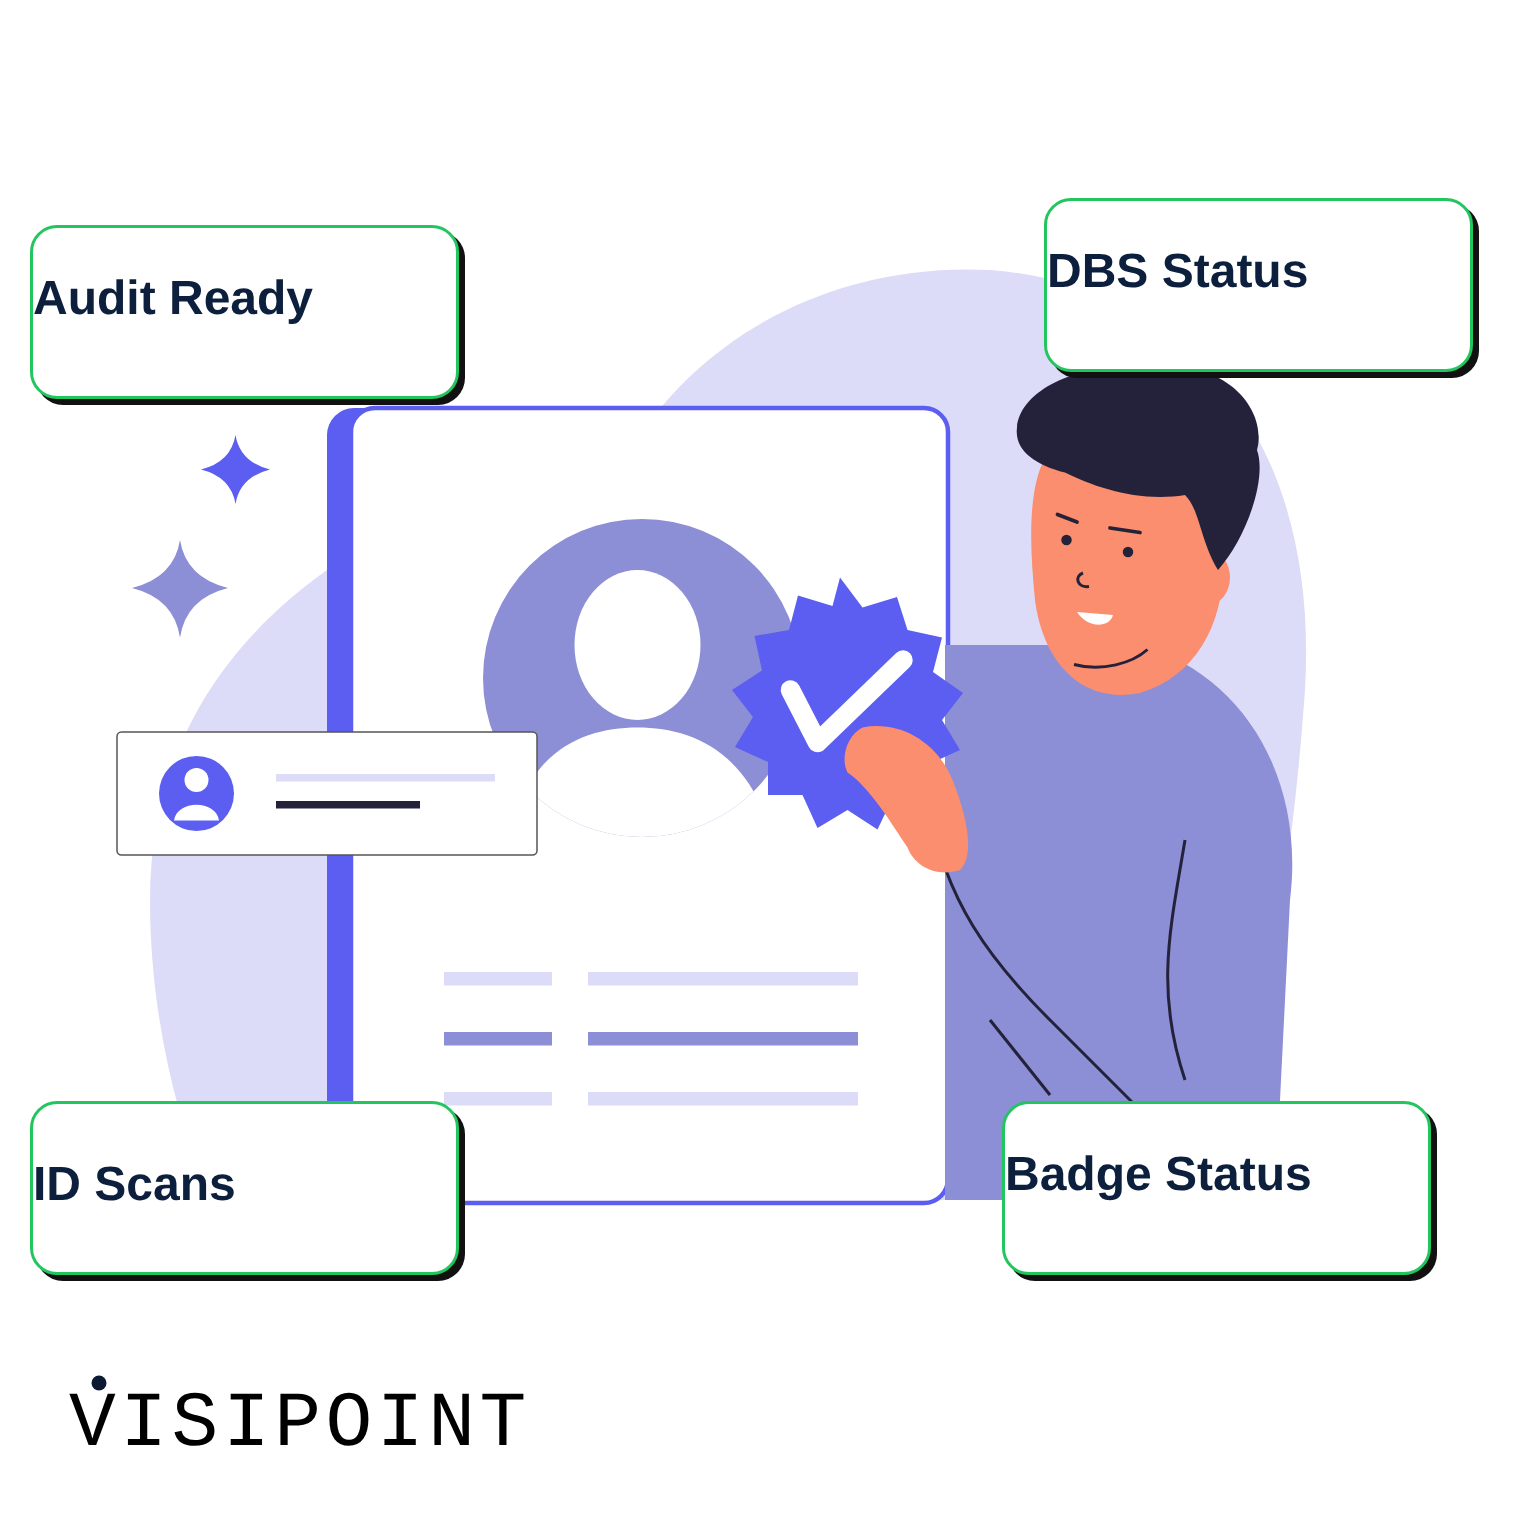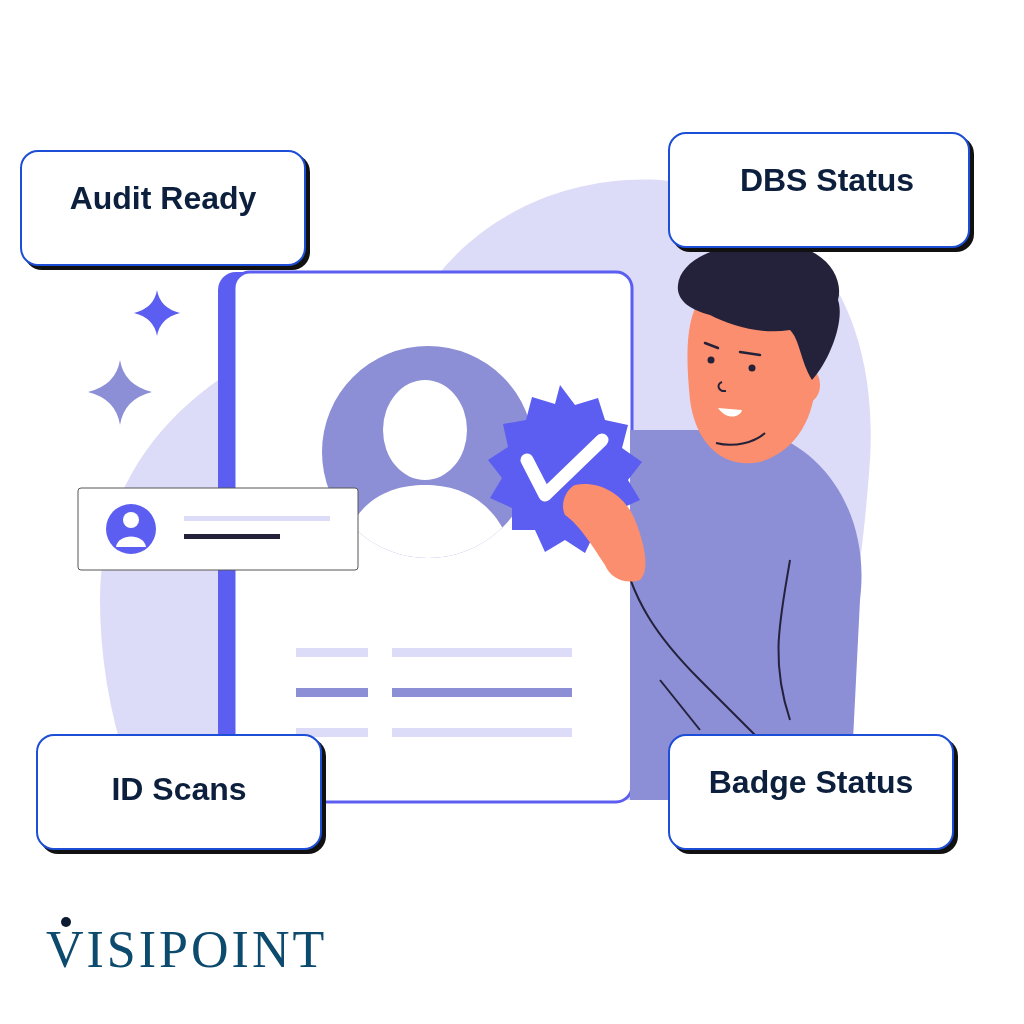--- a/index.html
+++ b/index.html
@@ -1,20 +1,20 @@
 <!DOCTYPE html>
 <html><head>
 <meta charset="utf-8">
 <style>
   html,body{margin:0;padding:0;background:#ffffff;}
   body{width:1024px;height:1024px;position:relative;overflow:hidden;font-family:"Liberation Sans",sans-serif;}
   .abs{position:absolute;}
-  .label-box{position:absolute;background:#fff;border:2px solid #1d4ed8;border-radius:18px;box-shadow:4px 4px 0 #111;display:flex;align-items:center;justify-content:center;}
+  .label-box{position:absolute;background:#fff;border:2px solid #22c55e;border-radius:18px;box-shadow:4px 4px 0 #111;display:flex;align-items:center;}
   .label-box span{font-family:"Liberation Sans",sans-serif;font-weight:bold;font-size:32px;color:#0c1f3d;}
-  .logo{position:absolute;left:46px;top:920px;font-family:Liberation Serif, serif;font-size:52px;color:#0c4a6e;letter-spacing:3px;}
+  .logo{position:absolute;left:46px;top:920px;font-family:Liberation Mono, monospace;font-size:52px;color:#000000;letter-spacing:3px;}
 </style>
 </head>
 <body>
 
 <svg class="abs" style="left:0;top:0" width="1024" height="1024" viewBox="0 0 1024 1024">
 
   <path d="M100 600 C100 420 260 330 420 300 C470 220 560 175 660 180 C790 190 880 290 870 460 C860 600 840 700 800 800 L140 800 C115 740 100 670 100 600 Z" fill="#dcdcf8"></path>
 
   <path d="M157 290 Q160 308 180 313 Q160 318 157 336 Q154 318 134 313 Q154 308 157 290 Z" fill="#5b5ef0"></path>
   <path d="M120 360 Q124 385 152 392 Q124 399 120 425 Q116 399 88 392 Q116 385 120 360 Z" fill="#8c8ed6"></path>
@@ -68,23 +68,23 @@
   <circle cx="131" cy="520" r="8" fill="#fff"></circle>
   <path d="M116 547 C118 533 144 533 146 547 Z" fill="#fff"></path>
   <rect x="184" y="516" width="146" height="5" fill="#dcdcf8"></rect>
   <rect x="184" y="534" width="96" height="5" fill="#24223a"></rect>
   <circle cx="66" cy="922" r="5" fill="#0c1a33"></circle>
 </svg>
 
 <div class="label-box" style="left:20px;top:150px;width:282px;height:112px;">
   <span style="margin-top:-20px">Audit Ready</span>
 </div>
-<div class="label-box" style="left:668px;top:132px;width:282px;height:112px;padding-left:16px;">
+<div class="label-box" style="left:696px;top:132px;width:282px;height:112px;">
   <span style="margin-top:-20px">DBS Status</span>
 </div>
-<div class="label-box" style="left:36px;top:734px;width:282px;height:112px;">
+<div class="label-box" style="left:20px;top:734px;width:282px;height:112px;">
   <span style="margin-top:-5px">ID Scans</span>
 </div>
 <div class="label-box" style="left:668px;top:734px;width:282px;height:112px;">
   <span style="margin-top:-20px">Badge Status</span>
 </div>
 
 <div class="logo">VISIPOINT</div>
 
 </body></html>

